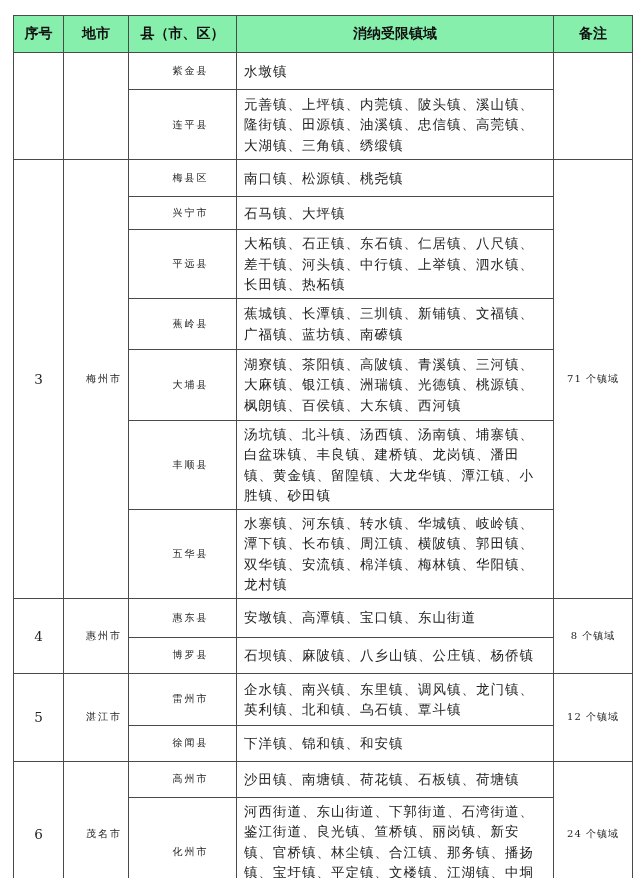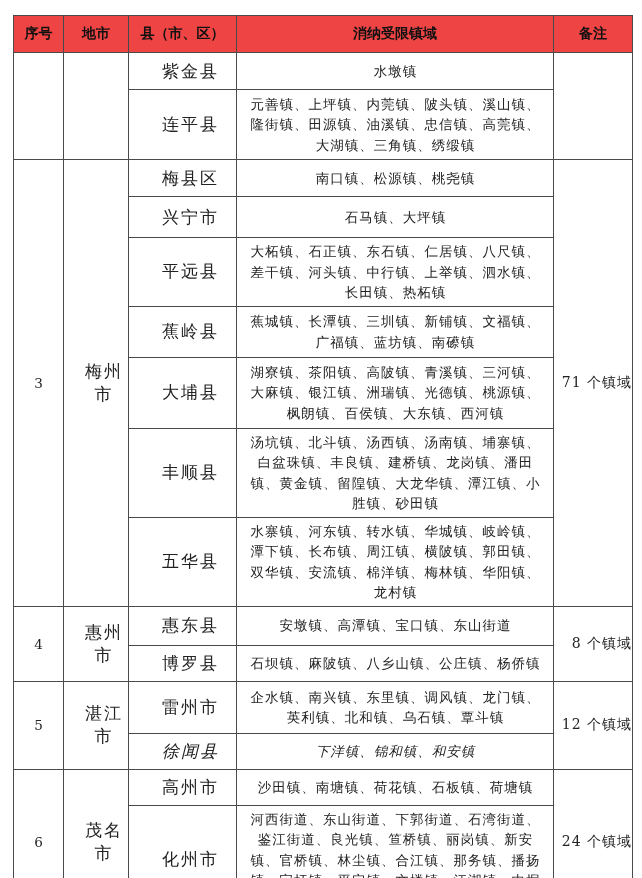--- a/index.html
+++ b/index.html
@@ -1,27 +1,27 @@
 <!DOCTYPE html>
 <html><head>
 <meta charset="utf-8">
 <style>
   html, body { margin:0; padding:0; background:#ffffff; }
   body { width:642px; height:878px; position:relative; overflow:hidden;
          font-family:"DejaVu Serif","Liberation Serif",serif; color:#222; }
   table { position:absolute; left:13px; top:15px; border-collapse:collapse;
           table-layout:fixed; width:619px; }
   td, th { border:1px solid #4a4a4a; padding:0; }
-  th { background:#ef4444; height:36px; font-size:14px; font-weight:bold;
+  th { background:#86efac; height:36px; font-size:14px; font-weight:bold;
        font-family:"DejaVu Sans","Liberation Sans",sans-serif; color:#111; text-align:center; }
   td.c { text-align:center; font-size:13.5px; }
-  td.towns { text-align:center; padding:3px 6px 3px 7px; font-size:13.5px; line-height:20.5px;
+  td.towns { text-align:left; padding:3px 6px 3px 7px; font-size:13.5px; line-height:20.5px;
              letter-spacing:1px; }
-  td.county { text-align:center; font-size:17px; letter-spacing:2px;padding-left:16px; }
-  td.note { text-align:right; font-size:14px; letter-spacing:1px; }
+  td.county { text-align:center; font-size:10px; letter-spacing:2px;padding-left:16px; }
+  td.note { text-align:center; font-size:10px; letter-spacing:1px; }
 </style>
 </head>
 <body>
 
 <table>
   <colgroup>
     <col style="width:50px">
       <col style="width:65px">
       <col style="width:108px">
       <col style="width:317px">
@@ -48,21 +48,21 @@
         <td class="county">连平县</td>
         <td class="towns">元善镇、上坪镇、内莞镇、陂头镇、溪山镇、隆街镇、田源镇、油溪镇、忠信镇、高莞镇、大湖镇、三角镇、绣缎镇</td>
       </tr>
       <tr style="height: 37px;">
         <td class="c" rowspan="7">3</td>
         <td class="county" rowspan="7">梅州市</td>
         <td class="county">梅县区</td>
         <td class="towns">南口镇、松源镇、桃尧镇</td>
         <td class="note" rowspan="7">71 个镇域</td>
       </tr>
-      <tr style="height: 41px;">
+      <tr style="height: 33px;">
         <td class="county">兴宁市</td>
         <td class="towns">石马镇、大坪镇</td>
       </tr>
       <tr style="height: 59px;">
         <td class="county">平远县</td>
         <td class="towns">大柘镇、石正镇、东石镇、仁居镇、八尺镇、差干镇、河头镇、中行镇、上举镇、泗水镇、长田镇、热柘镇</td>
       </tr>
       <tr style="height: 51px;">
         <td class="county">蕉岭县</td>
         <td class="towns">蕉城镇、长潭镇、三圳镇、新铺镇、文福镇、广福镇、蓝坊镇、南礤镇</td>
@@ -90,21 +90,21 @@
         <td class="county">博罗县</td>
         <td class="towns">石坝镇、麻陂镇、八乡山镇、公庄镇、杨侨镇</td>
       </tr>
       <tr style="height: 52px;">
         <td class="c" rowspan="2">5</td>
         <td class="county" rowspan="2">湛江市</td>
         <td class="county">雷州市</td>
         <td class="towns">企水镇、南兴镇、东里镇、调风镇、龙门镇、英利镇、北和镇、乌石镇、覃斗镇</td>
         <td class="note" rowspan="2">12 个镇域</td>
       </tr>
-      <tr style="height: 36px; font-style: italic;">
+      <tr style="height: 36px;">
         <td class="county">徐闻县</td>
         <td class="towns">下洋镇、锦和镇、和安镇</td>
       </tr>
       <tr style="height: 36px;">
         <td class="c" rowspan="2">6</td>
         <td class="county" rowspan="2">茂名市</td>
         <td class="county">高州市</td>
         <td class="towns">沙田镇、南塘镇、荷花镇、石板镇、荷塘镇</td>
         <td class="note" rowspan="2">24 个镇域</td>
       </tr>

